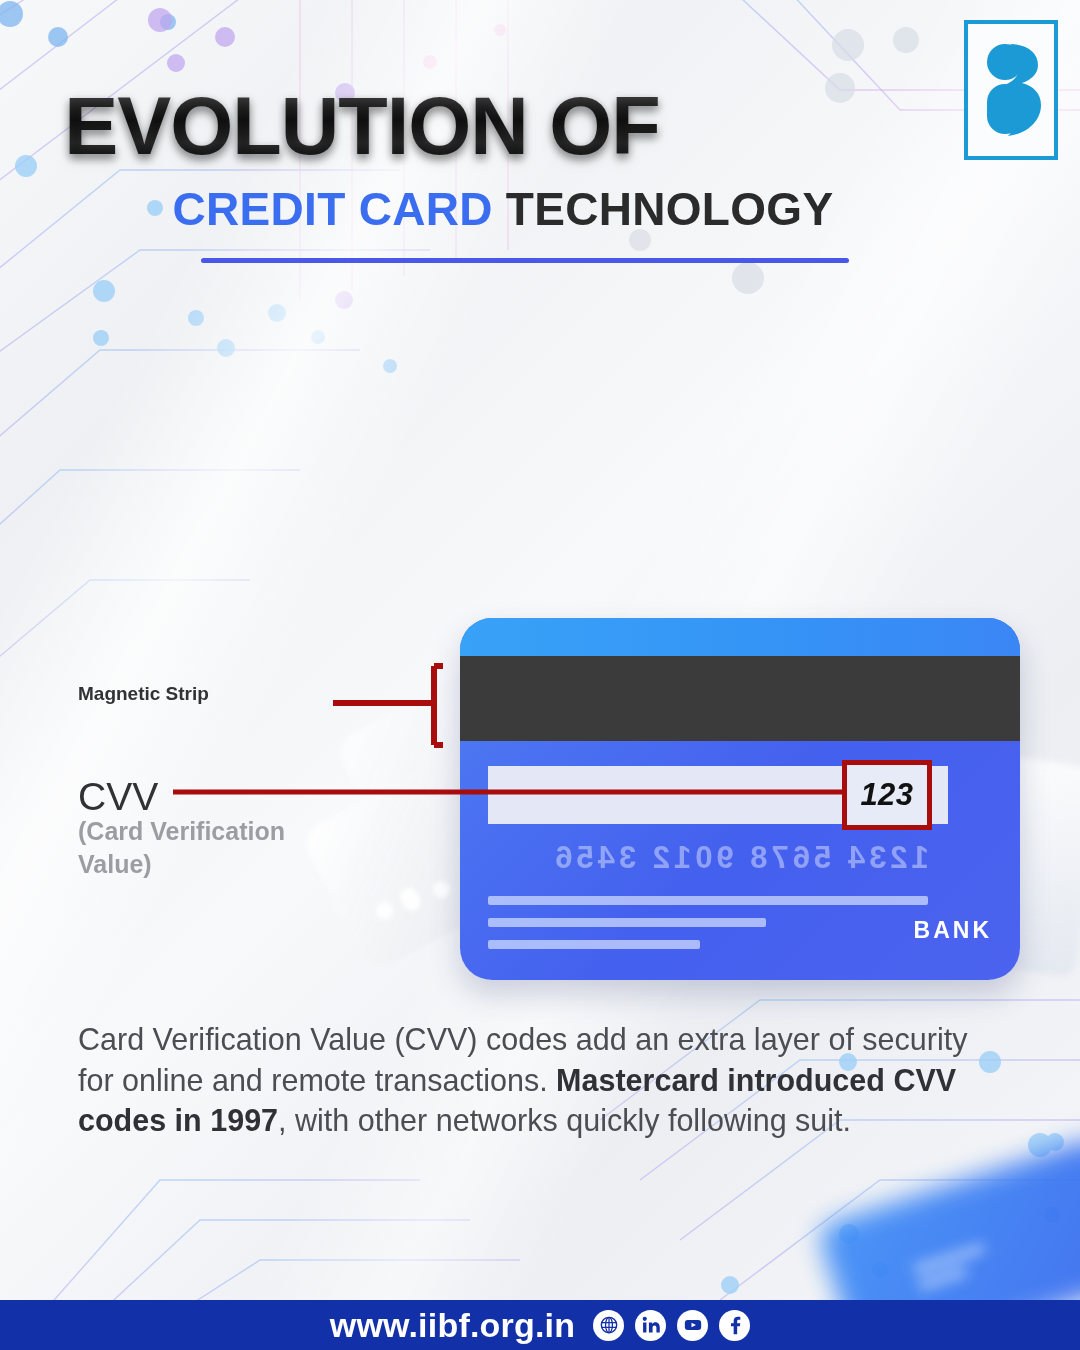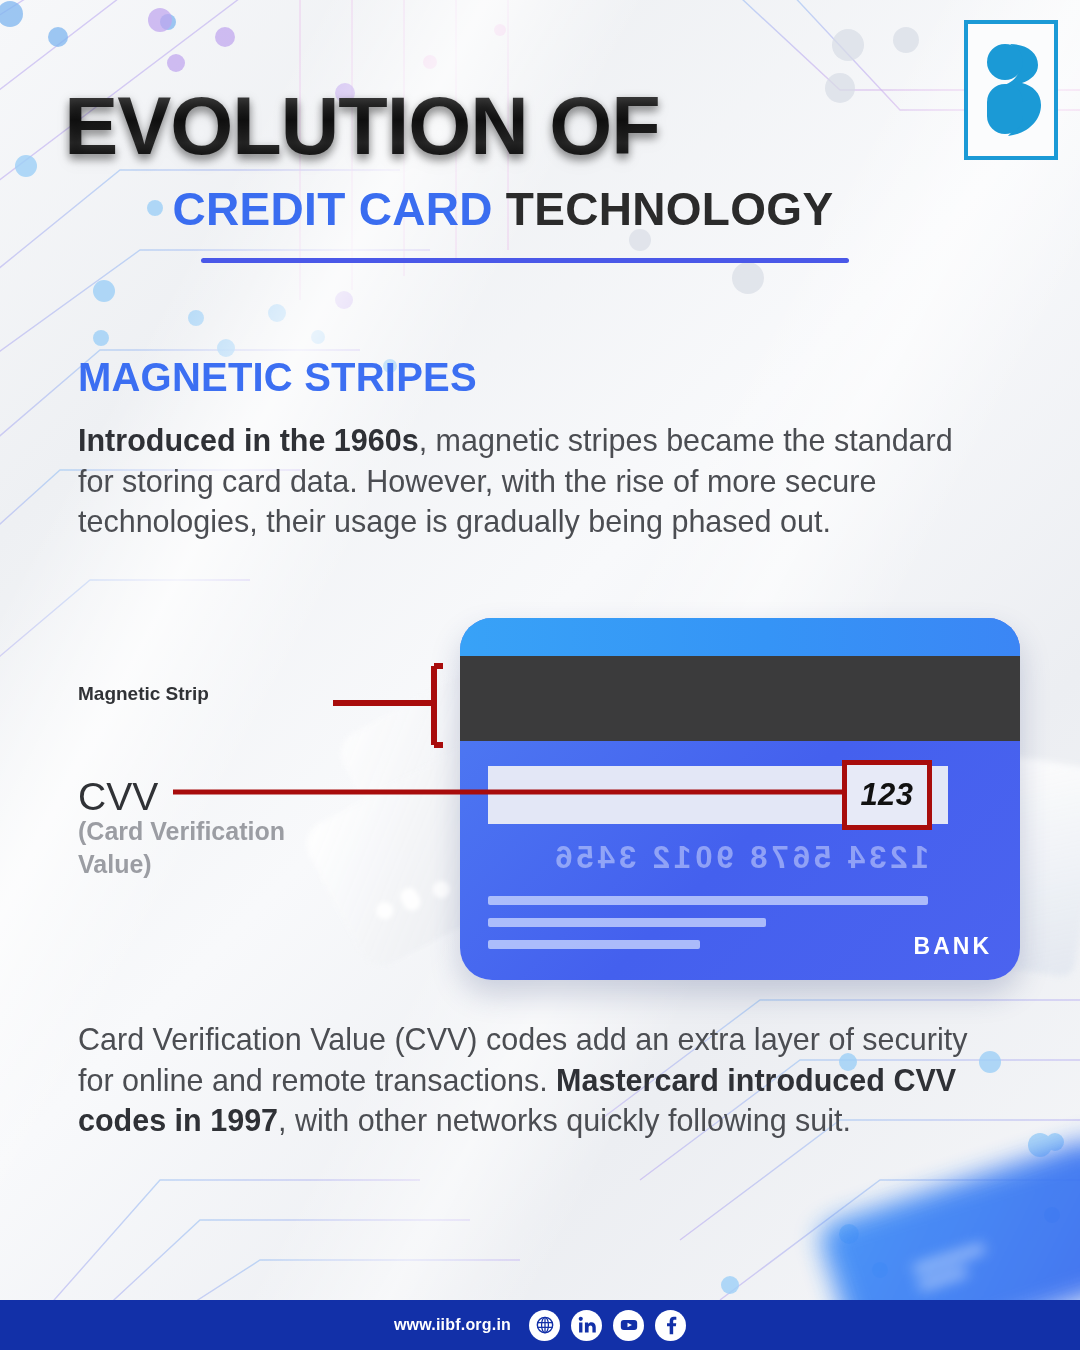--- a/index.html
+++ b/index.html
@@ -259,21 +259,21 @@
     height: 9px;
     border-radius: 2px;
     background: rgba(211,222,255,.72);
     margin-bottom: 13px;
   }
   .ccard-lines i:nth-child(1) { width: 440px; }
   .ccard-lines i:nth-child(2) { width: 278px; }
   .ccard-lines i:nth-child(3) { width: 212px; }
   .ccard-bank {
     position: absolute;
-    right: 28px; bottom: 20px;
+    right: 28px; bottom: 36px;
     font-size: 23px;
     font-weight: 700;
     letter-spacing: 3px;
     color: #ffffff;
   }
 
   
   .callout-mag {
     position: absolute;
     left: 78px; top: 683px;
@@ -305,21 +305,21 @@
     position: absolute;
     left: 0; bottom: 0;
     width: 1080px; height: 50px;
     background: #1230a8;
     display: flex;
     align-items: center;
     justify-content: center;
     gap: 12px;
   }
   .footer-url {
-    font-size: 16px;
+    font-size: 34px;
     font-weight: 700;
     color: #ffffff;
     letter-spacing: .2px;
   }
   .social {
     display: flex;
     align-items: center;
     gap: 11px;
     margin-left: 6px;
   }
@@ -444,24 +444,20 @@
       </svg>
     </div>
 
     <div class="title-main">EVOLUTION OF</div>
 
     <div class="title-sub"><span class="accent">CREDIT CARD</span><span> TECHNOLOGY</span></div>
 
     <div class="title-rule"></div>
   </div>
 
-  <div class="section section-magnetic">
-    <div class="sec-heading">MAGNETIC STRIPES</div>
-    <div class="sec-body"><b>Introduced in the 1960s</b><span>, magnetic stripes became the standard for storing card data. However, with the rise of more secure technologies, their usage is gradually being phased out.</span></div>
-  </div>
 
   <div class="card-art">
     <div class="ccard">
       <div class="ccard-top"></div>
       <div class="ccard-strip"></div>
       <div class="sig-strip"></div>
       <div class="cvv-box">
         <span class="cvv-num">123</span>
       </div>
       <div class="ccard-number">1234 5678 9012 3456</div>

